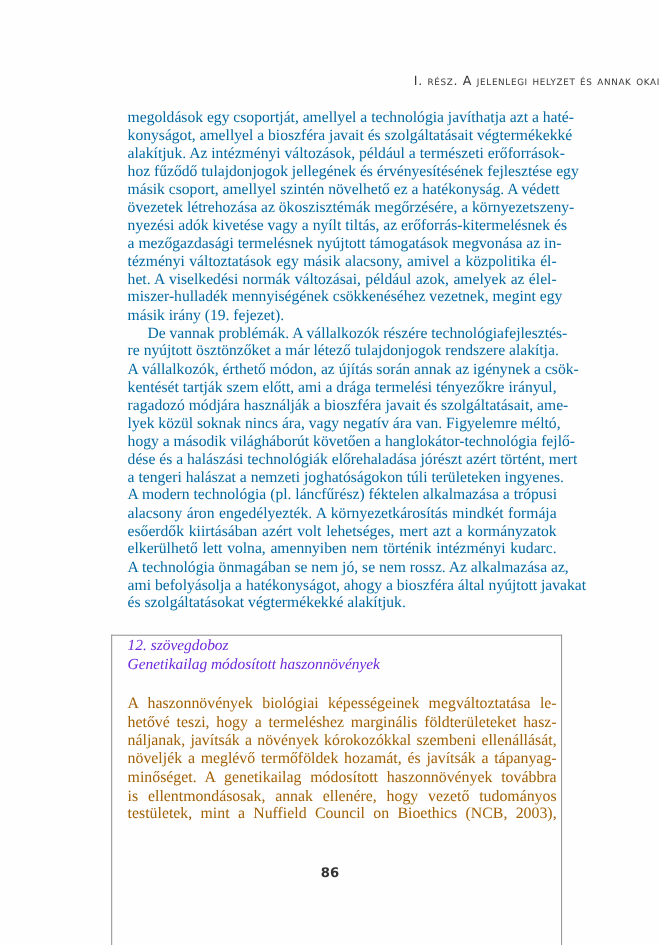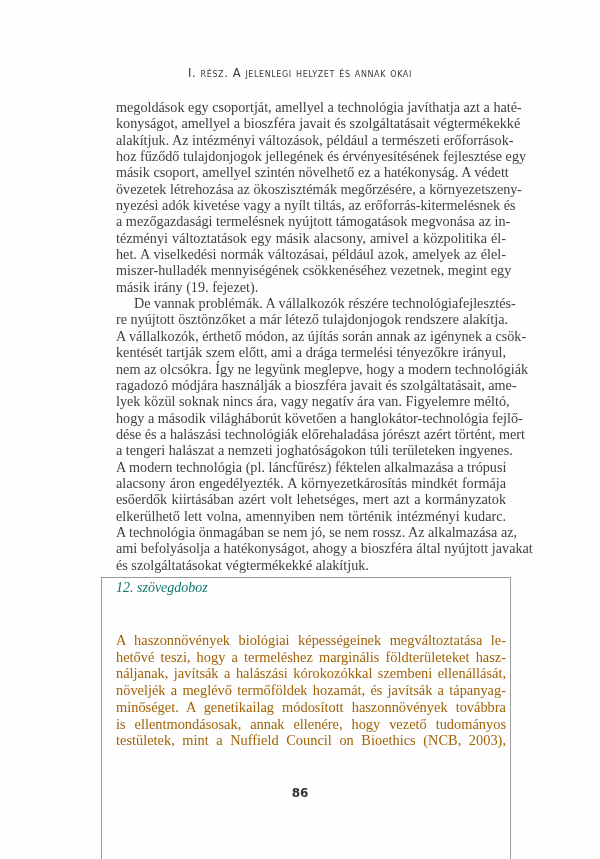--- a/index.html
+++ b/index.html
@@ -1,38 +1,38 @@
 <!DOCTYPE html>
 <html><head>
 <meta charset="utf-8">
 <style>
   html, body { margin: 0; padding: 0; background: #ffffff; }
   body { width: 600px; height: 859px; position: relative; overflow: hidden; }
   .page { position: absolute; left: 0; top: 0; width: 600px; height: 859px; background: #fefefe; }
   .running-head {
-    position: absolute; top: 66px; left: 0; width: 600px; text-align: center;
+    position: absolute; top: 66px; left: 0; width: 600px; text-align: right;
     font-family: "DejaVu Sans", sans-serif; font-size: 11.5px; letter-spacing: 0.6px;
     color: #3a3a3a; font-variant: small-caps;
   }
   .body-text {
     position: absolute; left: 116px; width: 390px; top: 99px;
     font-family: "Liberation Serif", serif; font-size: 14.2px; line-height: 16.35px;
-    color: #404040; text-align: justify; text-align-last: left;
+    color: #0369a1; text-align: justify; text-align-last: left;
   }
   .body-text p { margin: 0; }
   .line { display: block; text-align: justify; text-align-last: justify; white-space: nowrap; }
   .line.last { text-align-last: left; }
   .indent { text-indent: 18px; }
   .textbox {
     position: absolute; left: 101px; top: 577px; width: 408px; height: 300px;
     border-left: 1px solid #9a9a9a; border-right: 1px solid #9a9a9a; border-top: 1px solid #9a9a9a;
   }
   .box-label {
     position: absolute; left: 116px; top: 580px; width: 390px;
-    font-family: "Liberation Serif", serif; font-style: italic; font-size: 14px; line-height: 16.5px; color: #0f766e;
+    font-family: "Liberation Serif", serif; font-style: italic; font-size: 14px; line-height: 16.5px; color: #6d28d9;
   }
   .box-text {
     position: absolute; left: 116px; top: 632px; width: 390px;
     font-family: "Liberation Serif", serif; font-size: 14.4px; line-height: 16.7px; color: #a16207;
   }
   .page-number {
     position: absolute; top: 786px; left: 0; width: 600px; text-align: center;
     font-family: "DejaVu Sans", sans-serif; font-size: 12px; color: #333; font-weight: bold;
   }
 </style>
@@ -55,44 +55,44 @@
       <span class="line">tézményi változtatások egy másik alacsony, amivel a közpolitika él-</span>
       <span class="line">het. A viselkedési normák változásai, például azok, amelyek az élel-</span>
       <span class="line">miszer-hulladék mennyiségének csökkenéséhez vezetnek, megint egy</span>
       <span class="line last">másik irány (19. fejezet).</span>
     </p>
     <p>
       <span class="line indent">De vannak problémák. A vállalkozók részére technológiafejlesztés-</span>
       <span class="line">re nyújtott ösztönzőket a már létező tulajdonjogok rendszere alakítja.</span>
       <span class="line">A vállalkozók, érthető módon, az újítás során annak az igénynek a csök-</span>
       <span class="line">kentését tartják szem előtt, ami a drága termelési tényezőkre irányul,</span>
-      <span class="line">nem az olcsókra. Így ne legyünk meglepve, hogy a modern technológiák</span>
       <span class="line">ragadozó módjára használják a bioszféra javait és szolgáltatásait, ame-</span>
       <span class="line">lyek közül soknak nincs ára, vagy negatív ára van. Figyelemre méltó,</span>
       <span class="line">hogy a második világháborút követően a hanglokátor-technológia fejlő-</span>
       <span class="line">dése és a halászási technológiák előrehaladása jórészt azért történt, mert</span>
       <span class="line">a tengeri halászat a nemzeti joghatóságokon túli területeken ingyenes.</span>
       <span class="line">A modern technológia (pl. láncfűrész) féktelen alkalmazása a trópusi</span>
       <span class="line">alacsony áron engedélyezték. A környezetkárosítás mindkét formája</span>
       <span class="line">esőerdők kiirtásában azért volt lehetséges, mert azt a kormányzatok</span>
       <span class="line">elkerülhető lett volna, amennyiben nem történik intézményi kudarc.</span>
       <span class="line">A technológia önmagában se nem jó, se nem rossz. Az alkalmazása az,</span>
       <span class="line">ami befolyásolja a hatékonyságot, ahogy a bioszféra által nyújtott javakat</span>
       <span class="line last">és szolgáltatásokat végtermékekké alakítjuk.</span>
     </p>
   </div>
 
   <div class="textbox"></div>
   <div class="box-label">
     <div>12. szövegdoboz</div>
+    <div>Genetikailag módosított haszonnövények</div>
   </div>
   <div class="box-text">
     <span class="line">A haszonnövények biológiai képességeinek megváltoztatása le-</span>
     <span class="line">hetővé teszi, hogy a termeléshez marginális földterületeket hasz-</span>
-    <span class="line">náljanak, javítsák a halászási kórokozókkal szembeni ellenállását,</span>
+    <span class="line">náljanak, javítsák a növények kórokozókkal szembeni ellenállását,</span>
     <span class="line">növeljék a meglévő termőföldek hozamát, és javítsák a tápanyag-</span>
     <span class="line">minőséget. A genetikailag módosított haszonnövények továbbra</span>
     <span class="line">is ellentmondásosak, annak ellenére, hogy vezető tudományos</span>
     <span class="line">testületek, mint a Nuffield Council on Bioethics (NCB, 2003),</span>
   </div>
 
   <div class="page-number">86</div>
 </div>
 
 </body></html>

